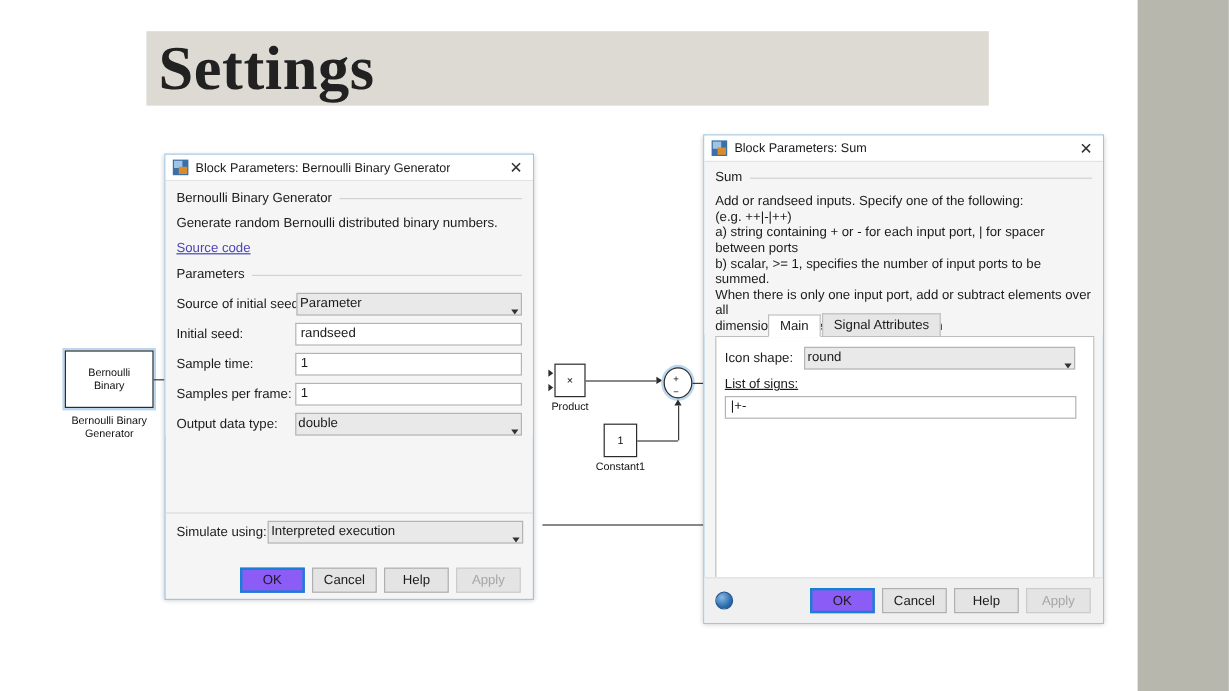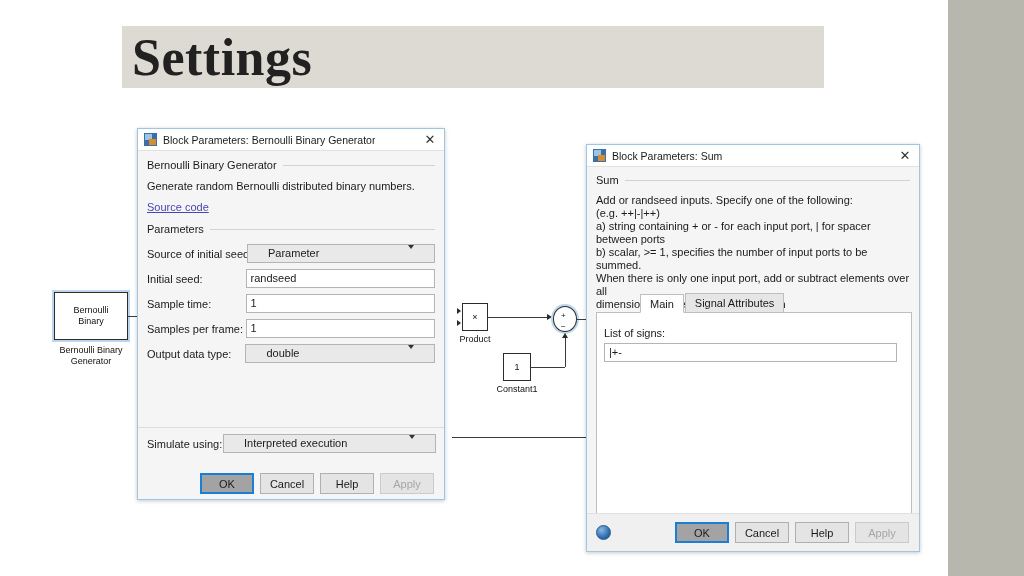--- a/index.html
+++ b/index.html
@@ -216,24 +216,24 @@
     white-space: nowrap;
     overflow: hidden;
   }
   .combo {
     box-sizing: border-box;
     height: 19px;
     background: #e9e9e9;
     border: 1px solid #b4b4b4;
     font-size: 11px;
     color: #1a1a1a;
-    padding: 0 20px;
+    padding: 0 2px;
     line-height: 17px;
     display: flex;
-    align-items: flex-start;
+    align-items: flex-end;
     white-space: nowrap;
     overflow: hidden;
   }
   .combo .cval { flex: 1 1 auto; }
   .caret {
     width: 0; height: 0;
     border-style: solid;
     border-width: 4px 3.5px 0 3.5px;
     border-color: #333 transparent transparent transparent;
     margin-left: 6px;
@@ -248,21 +248,21 @@
     border: 1px solid #b0b0b0;
     font-size: 11px;
     color: #1a1a1a;
     display: inline-flex;
     align-items: center;
     justify-content: center;
     cursor: default;
   }
   .btn-default {
     border: 2px solid #1a7fd4;
-    background: #a3a3a3;
+    background: #8b5cf6;
   }
   .btn-disabled {
     color: #a6a6a6;
     background: #e4e4e4;
     border-color: #cbcbcb;
   }
 
   .tabstrip {
     display: flex;
     align-items: flex-end;
@@ -420,21 +420,21 @@
   </div>
 
   <div style="position:absolute; left:0; top:344px; width:100%; display:flex; justify-content:flex-end; gap:6px; padding-right:10px; box-sizing:border-box;">
     <span class="btn btn-default">OK</span>
     <span class="btn">Cancel</span>
     <span class="btn">Help</span>
     <span class="btn btn-disabled">Apply</span>
   </div>
 </div>
 
-<div class="dialog" style="left:586px; top:144px; width:334px; height:408px;">
+<div class="dialog" style="left:586px; top:112px; width:334px; height:408px;">
 
   <div class="titlebar">
     <span class="app-icon">
       <i class="i-blue"></i>
         <i class="i-wave"></i>
         <i class="i-orange"></i>
     </span>
     <span class="title-label">Block Parameters: Sum</span>
     <span class="close-x">✕</span>
   </div>
@@ -455,22 +455,29 @@
     </div>
   </div>
 
   <div style="position:absolute; left:9px; top:148px; width:316px;">
     <div class="tabstrip">
       <span class="tab tab-active">Main</span>
       <span class="tab">Signal Attributes</span>
     </div>
     <div class="tabpanel" style="height:233px; padding:8px 7px 0 7px;">
 
-
-      <div class="field-label" style="margin:6px 0 4px 0;">List of signs:</div>
+      <div class="field-row">
+        <span class="field-label" style="width:66px;">Icon shape:</span>
+        <span class="combo" style="width:226px;">
+          <span class="cval">round</span>
+          <span class="caret"></span>
+        </span>
+      </div>
+
+      <div class="field-label" style="margin:6px 0 4px 0;text-decoration:underline;">List of signs:</div>
       <div class="txtbox" style="width:293px;">|+-</div>
     </div>
   </div>
 
   <div style="position:absolute; left:0; top:404px;"></div>
   <div style="position:absolute; left:0; bottom:0; width:100%; height:38px; background:#f0f0f0; border-top:1px solid #e0e0e0; display:flex; align-items:center; padding:0 10px 0 9px; box-sizing:border-box;">
     <span class="help-dot"></span>
     <span style="margin-left:auto; display:flex; gap:6px;">
       <span class="btn btn-default">OK</span>
       <span class="btn">Cancel</span>

